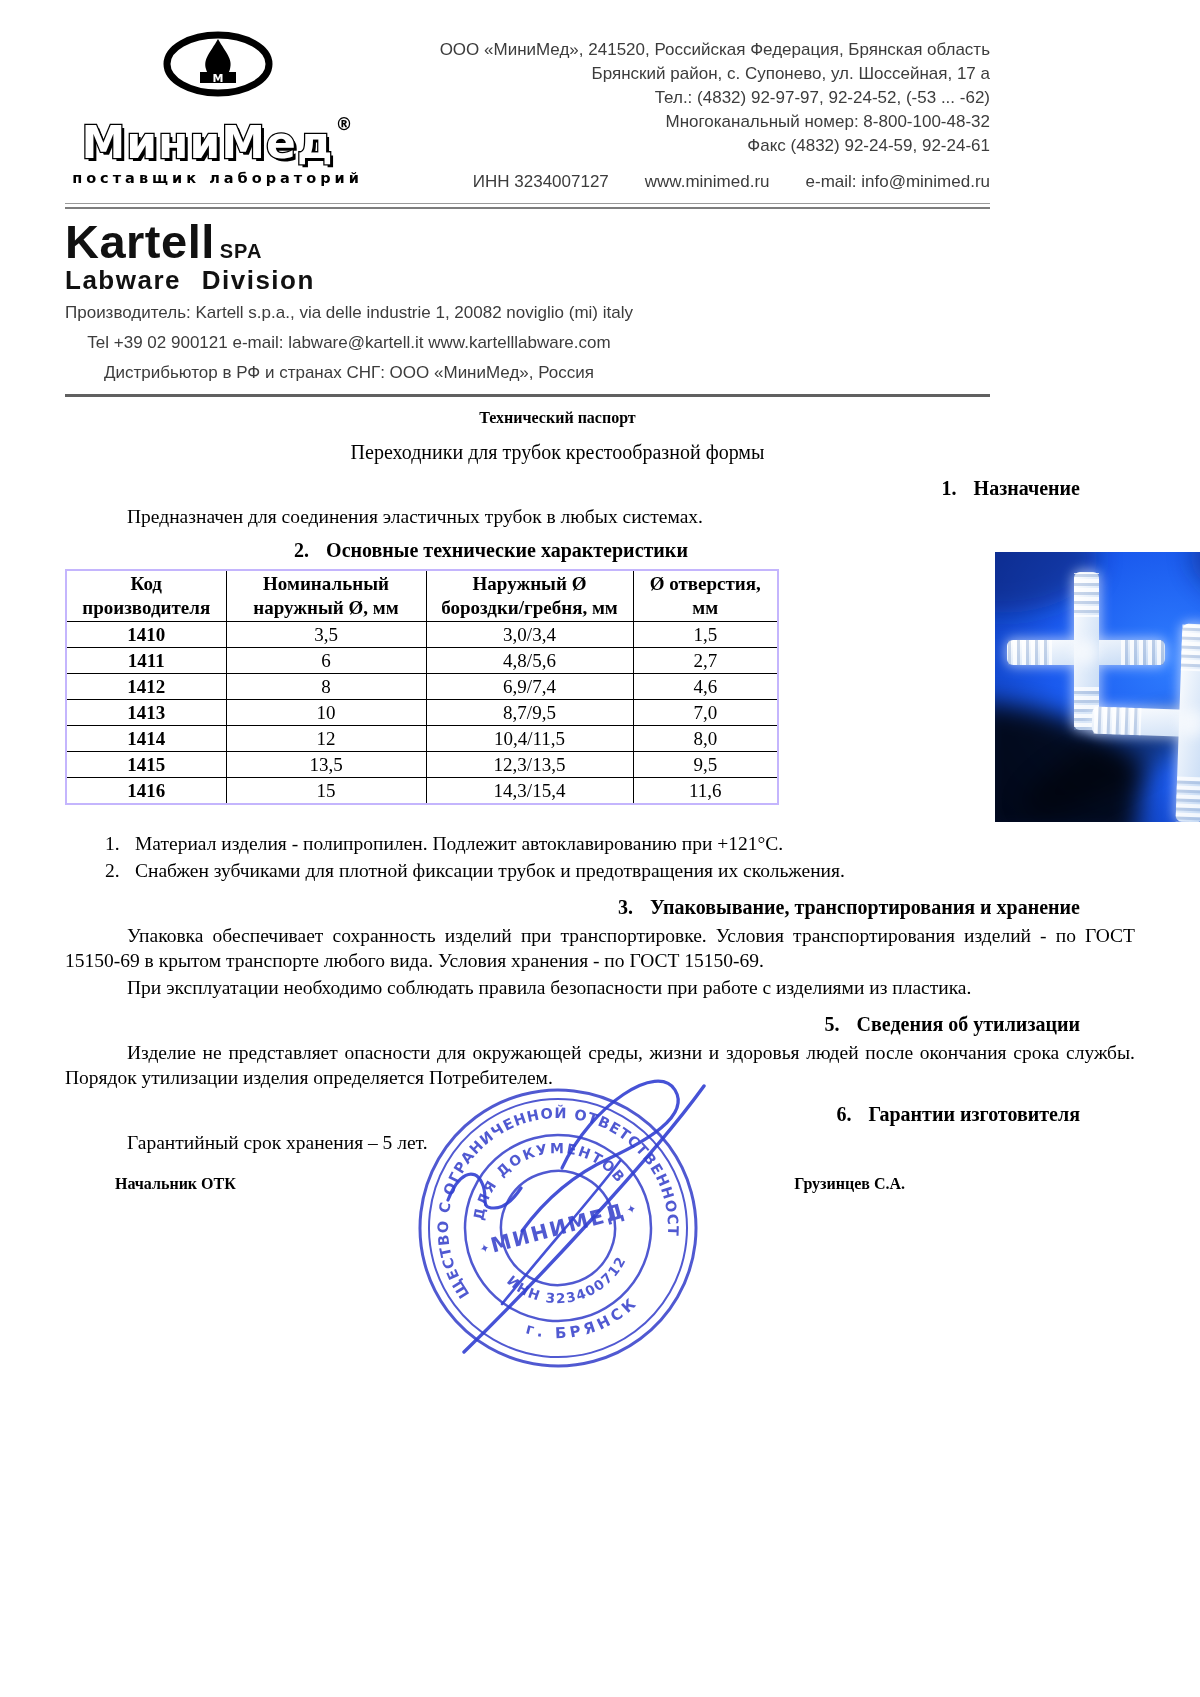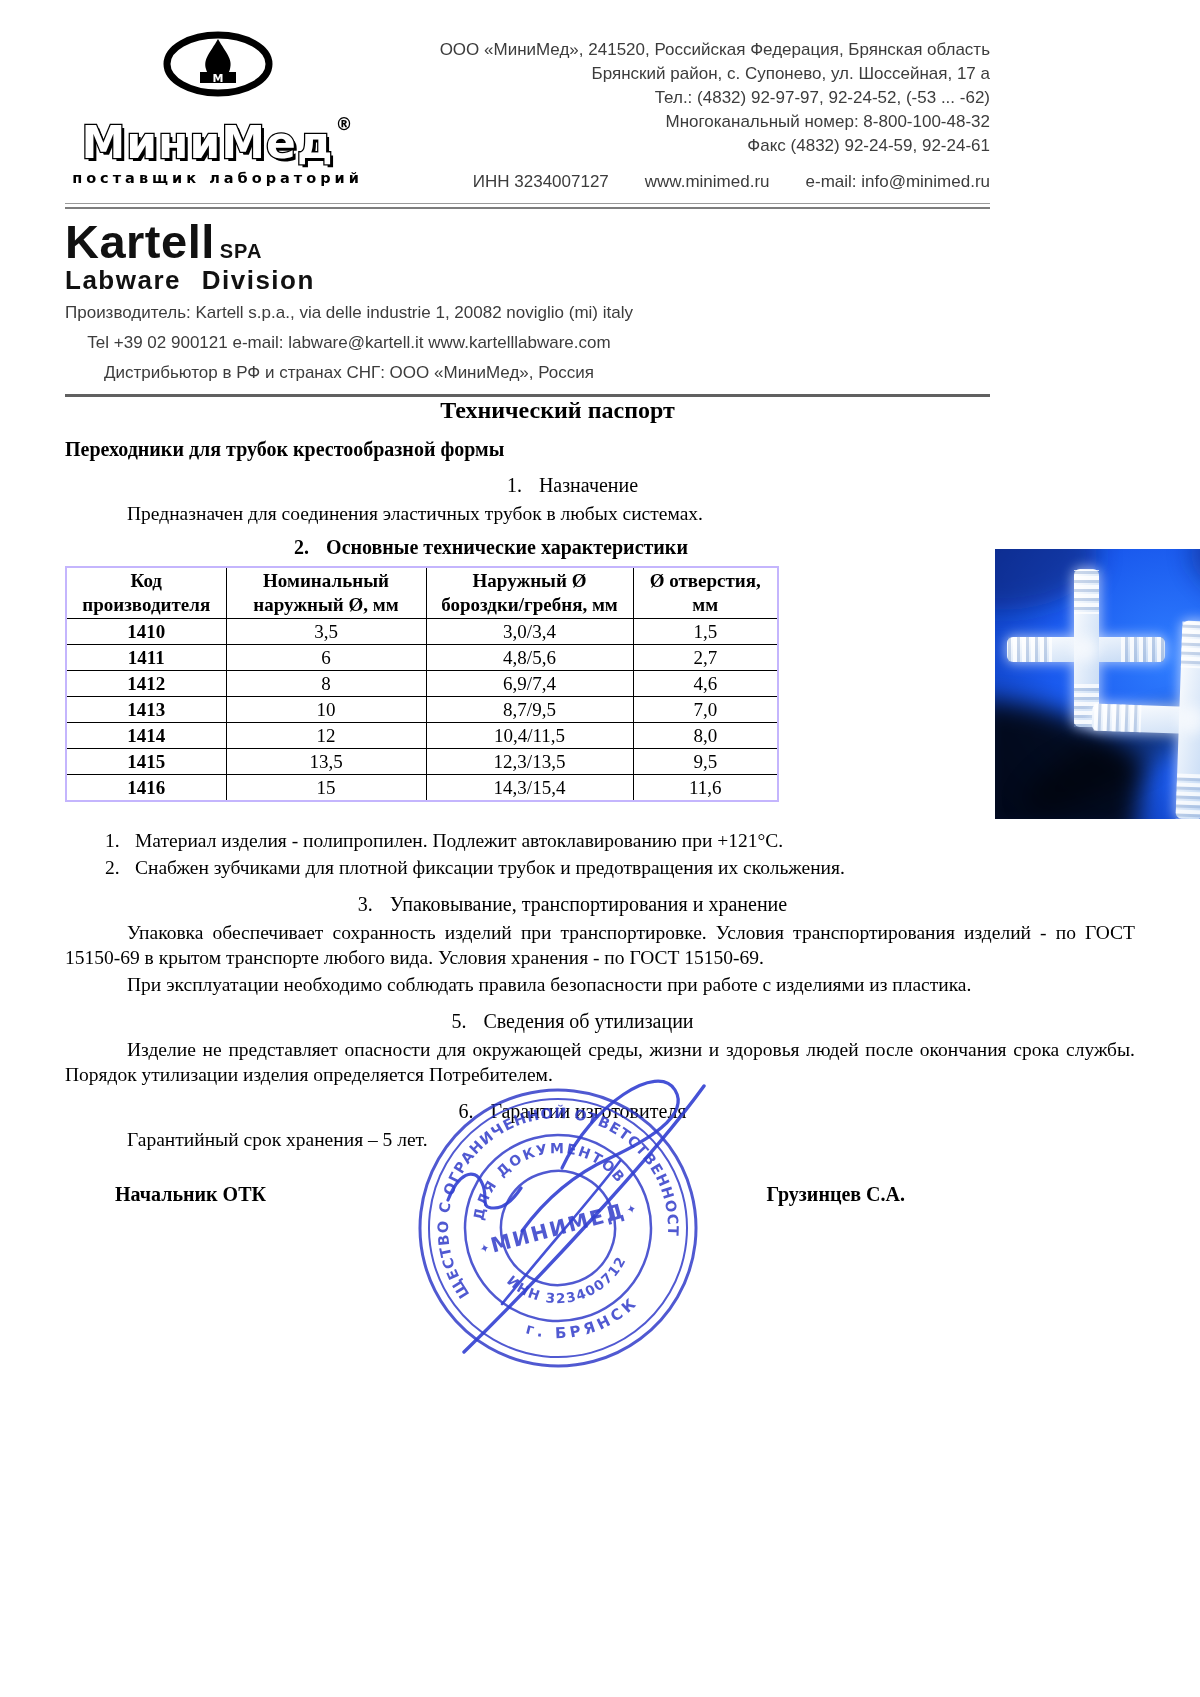--- a/index.html
+++ b/index.html
@@ -26,23 +26,23 @@
   .rule-b{border-top:3px solid #606060;margin-top:6px;}
   .hrow2{display:flex;align-items:flex-start;margin-top:10px;flex-direction:column;}
   .kartell-block{width:305px;flex:none;font-family:"Liberation Sans",sans-serif;color:#111;}
   .kname{font-size:47px;font-weight:900;letter-spacing:0.5px;line-height:46px;}
   .kspa{font-size:20px;font-weight:700;margin-left:5px;letter-spacing:1px;}
   .kdiv{font-size:26px;font-weight:700;letter-spacing:1.5px;word-spacing:12px;margin-top:0;}
   .producer{flex:1;text-align:center;font-family:"Liberation Sans",sans-serif;
             font-size:17px;line-height:30px;color:#3c3c3c;padding-top:2px;}
 
   
-  .doc-title{font-size:24px;font-weight:bold;text-align:center;margin-top:0;padding-right:85px;}
-  .doc-subtitle{font-size:20px;font-weight:bold;text-align:left;margin-top:14px;padding-right:85px;}
-  .h-sec{font-size:20px;font-weight:normal;text-align:center;margin:13px 0 4px;padding-right:55px;}
+  .doc-title{font-size:16px;font-weight:bold;text-align:center;margin-top:12px;padding-right:85px;}
+  .doc-subtitle{font-size:20px;font-weight:normal;text-align:center;margin-top:14px;padding-right:85px;}
+  .h-sec{font-size:20px;font-weight:bold;text-align:right;margin:13px 0 4px;padding-right:55px;}
   .h-num{margin-right:17px;}
   .para{font-size:19.5px;line-height:25px;text-align:justify;text-indent:62px;margin:2px 0 0;}
 
   
   .specs-row{display:flex;align-items:flex-start;margin-top:10px;}
   .table-wrap{width:852px;flex:none;}
   .h-specs{font-size:20px;font-weight:bold;text-align:center;margin:0 0 7px;}
   table.specs{border-collapse:collapse;border:2px solid #c4b5fd;width:712px;table-layout:fixed;}
   table.specs th,table.specs td{border:1.5px solid #000;text-align:center;vertical-align:middle;}
   table.specs th{font-size:19px;font-weight:bold;line-height:24px;padding:1px 4px;}
@@ -51,21 +51,21 @@
   .photo-wrap{margin-left:78px;margin-top:13px;flex:none;line-height:0;}
 
   
   .notes{margin:9px 0 0 40px;}
   .note{display:flex;font-size:19.5px;line-height:25px;margin-top:2px;}
   .note-num{flex:0 0 30px;}
   .note-text{flex:1;}
   .note-text.narrow{max-width:700px;text-align:justify;}
 
   
-  .sign-row{display:flex;align-items:center;margin-top:31px;font-size:20px;font-weight:bold;}
+  .sign-row{display:flex;align-items:center;margin-top:20px;font-size:16px;font-weight:bold;}
   .sign-left{margin-left:50px;}
   .sign-right{margin-left:auto;margin-right:230px;}
   .stamp{position:absolute;left:398px;top:1068px;z-index:2;}
   .sig-ink{position:absolute;left:352px;top:1046px;z-index:3;}
 </style>
 </head>
 <body>
 
 <div class="page">
 

